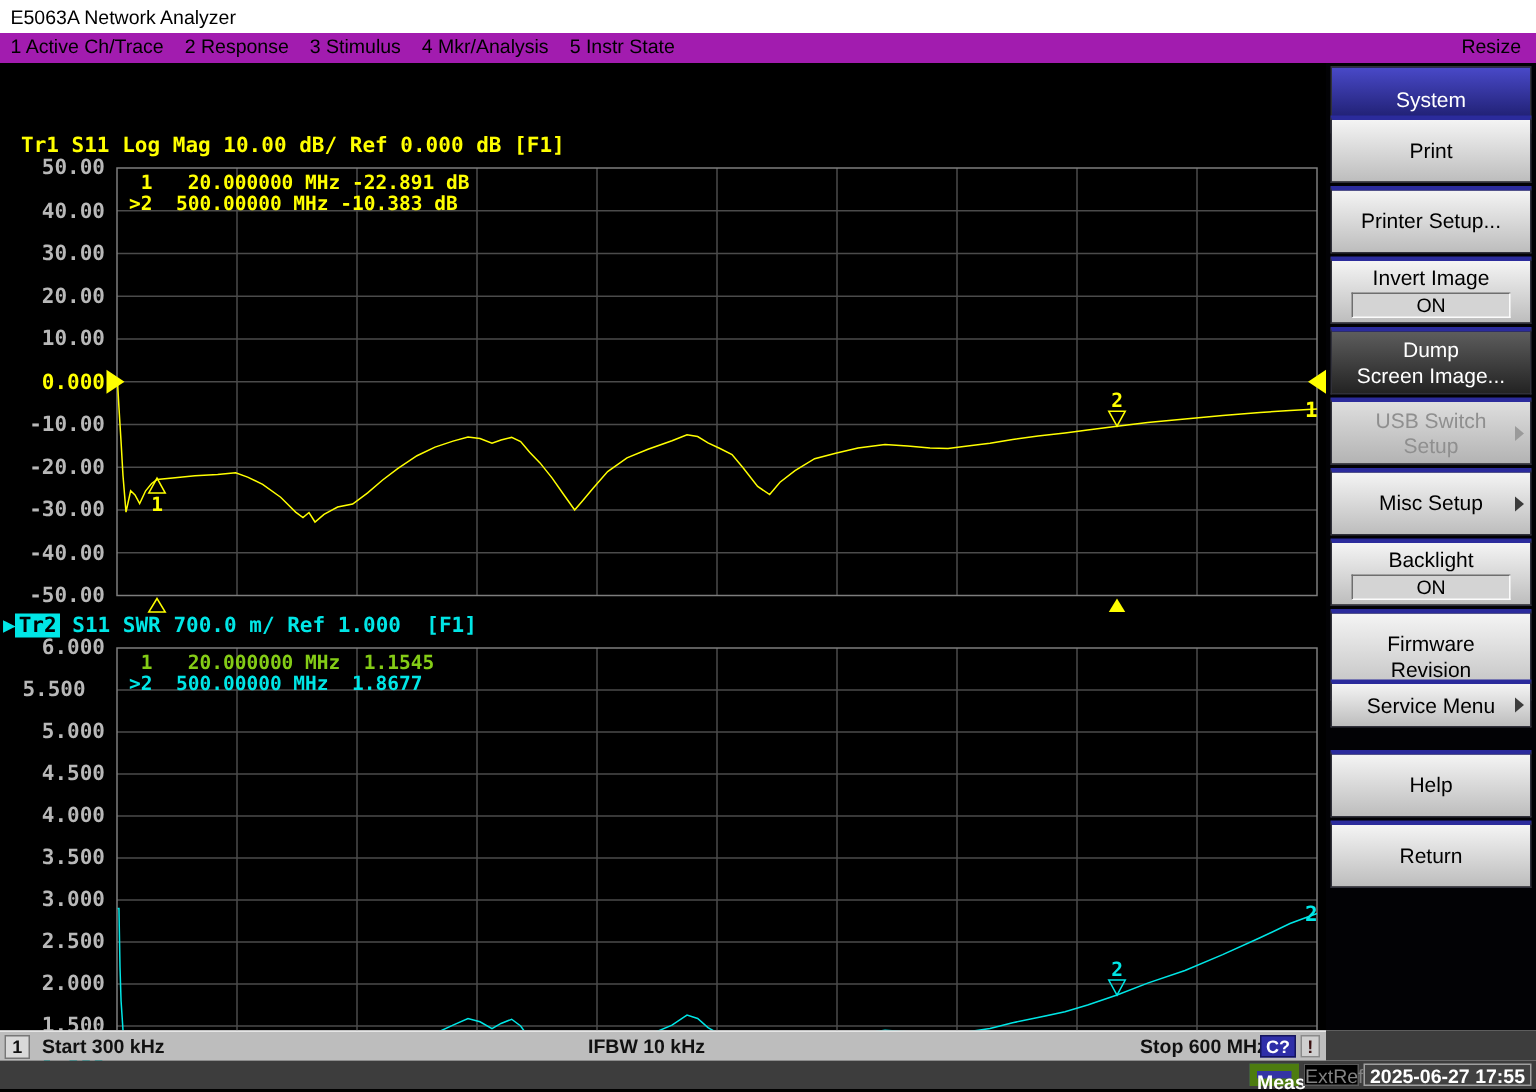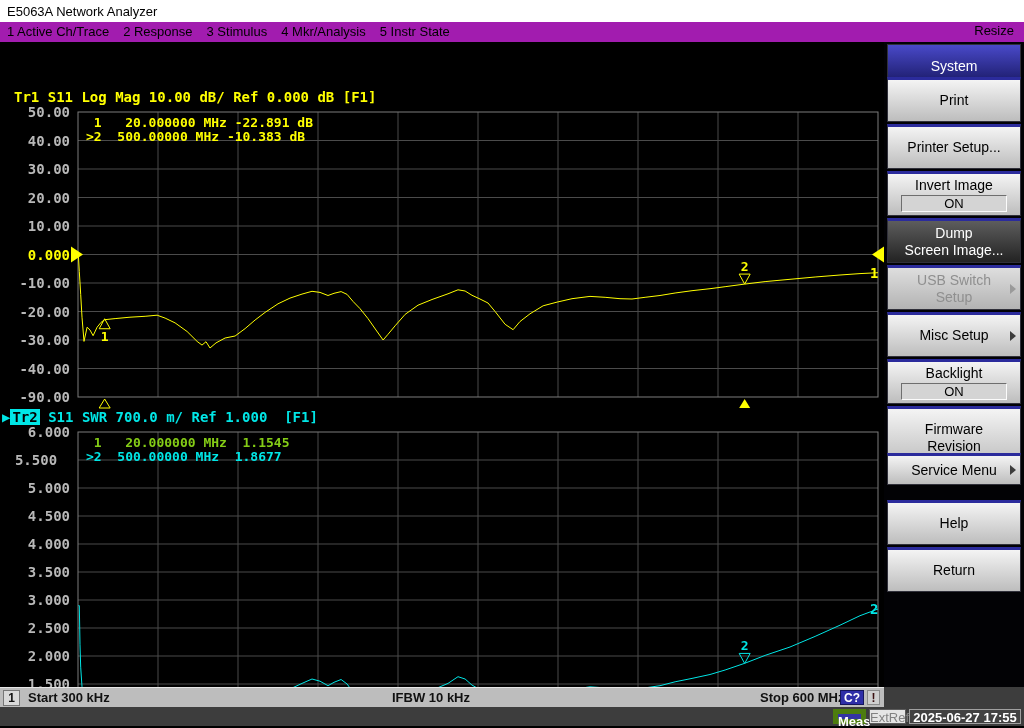--- a/index.html
+++ b/index.html
@@ -46,21 +46,21 @@
   #c2-badge{position:absolute;left:840px;top:2px;width:24px;height:15px;background:#2e2ea8;color:#fff;
             text-align:center;font-size:12px;line-height:15px;border:1px solid #15155c;box-sizing:border-box;}
   #warn-badge{position:absolute;left:867px;top:2px;width:13px;height:15px;background:#cfcfcf;color:#3a1010;
               text-align:center;font-size:12px;line-height:15px;border:1px solid #8a8a8a;box-sizing:border-box;}
   
   #statuscorner{position:absolute;left:884px;top:687px;width:140px;height:20px;background:#3d3d3d;}
   #statusbar{position:absolute;left:0;top:707px;width:1024px;height:21px;background:#3d3d3d;
              border-bottom:2px solid #000;box-sizing:border-box;font-size:13px;}
   .stbox{position:absolute;top:2px;height:15px;line-height:15px;text-align:center;box-sizing:border-box;}
   #st-meas{left:833px;width:33px;background:#3434a4;color:#fff;font-weight:bold;border:5px solid #4d7c0f;}
-  #st-extref{left:869px;width:37px;color:#828282;border:1px solid #5a5a5a;background:#e5e5e5;}
+  #st-extref{left:869px;width:37px;color:#828282;border:1px solid #5a5a5a;background:#000000;}
   #st-time{left:909px;width:112px;color:#fff;border:1px solid #a0a0a0;background:#414141;font-weight:bold;}
 </style>
 </head>
 <body>
 
 <div id="app">
   <div id="titlebar">
     <span id="win-title">E5063A Network Analyzer</span>
   </div>
   <div id="menubar">
@@ -97,21 +97,21 @@
       <div class="ylab" style="top: 62px; color: rgb(184, 184, 184);">50.00</div>
       <div class="ylab" style="top: 90.5px; color: rgb(184, 184, 184);">40.00</div>
       <div class="ylab" style="top: 119px; color: rgb(184, 184, 184);">30.00</div>
       <div class="ylab" style="top: 147.5px; color: rgb(184, 184, 184);">20.00</div>
       <div class="ylab" style="top: 176px; color: rgb(184, 184, 184);">10.00</div>
       <div class="ylab" style="top: 204.5px; color: rgb(255, 255, 0);">0.000</div>
       <div class="ylab" style="top: 233px; color: rgb(184, 184, 184);">-10.00</div>
       <div class="ylab" style="top: 261.5px; color: rgb(184, 184, 184);">-20.00</div>
       <div class="ylab" style="top: 290px; color: rgb(184, 184, 184);">-30.00</div>
       <div class="ylab" style="top: 318.5px; color: rgb(184, 184, 184);">-40.00</div>
-      <div class="ylab" style="top: 347px; color: rgb(184, 184, 184);">-90.00</div>
+      <div class="ylab" style="top: 347px; color: rgb(184, 184, 184);">-50.00</div>
       <div class="inst mkrow" style="left: 86px; top: 74px; color: rgb(255, 255, 0);"> 1   20.000000 MHz -22.891 dB</div>
       <div class="inst mkrow" style="left: 86px; top: 88px; color: rgb(255, 255, 0);">&gt;2  500.00000 MHz -10.383 dB</div>
       <div class="inst trhdr" style="left: 2px; top: 367px; color: rgb(0, 230, 230);"><span>▶</span><span class="trbadge" style="background: rgb(0, 230, 230); color: rgb(0, 0, 0);">Tr2</span><span> S11 SWR 700.0 m/ Ref 1.000  [F1]</span></div>
       <div class="ylab" style="top: 382px; color: rgb(184, 184, 184);">6.000</div>
       <div class="ylab" style="top: 410px; color: rgb(184, 184, 184); text-align: center;">5.500</div>
       <div class="ylab" style="top: 438px; color: rgb(184, 184, 184);">5.000</div>
       <div class="ylab" style="top: 466px; color: rgb(184, 184, 184);">4.500</div>
       <div class="ylab" style="top: 494px; color: rgb(184, 184, 184);">4.000</div>
       <div class="ylab" style="top: 522px; color: rgb(184, 184, 184);">3.500</div>
       <div class="ylab" style="top: 550px; color: rgb(184, 184, 184);">3.000</div>

